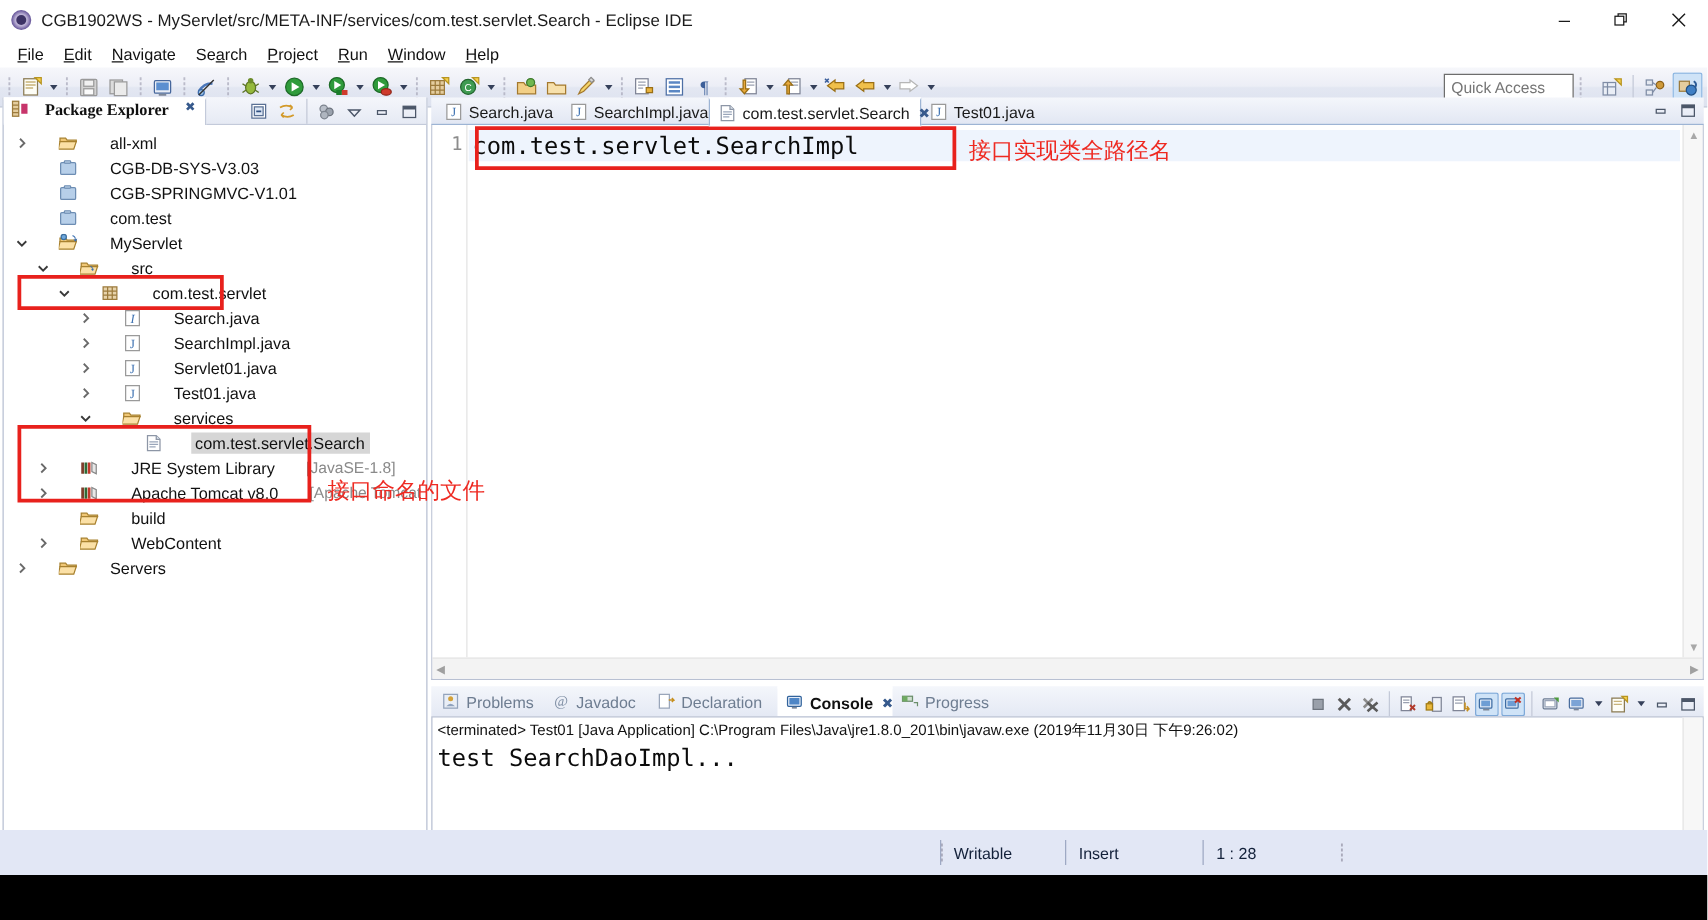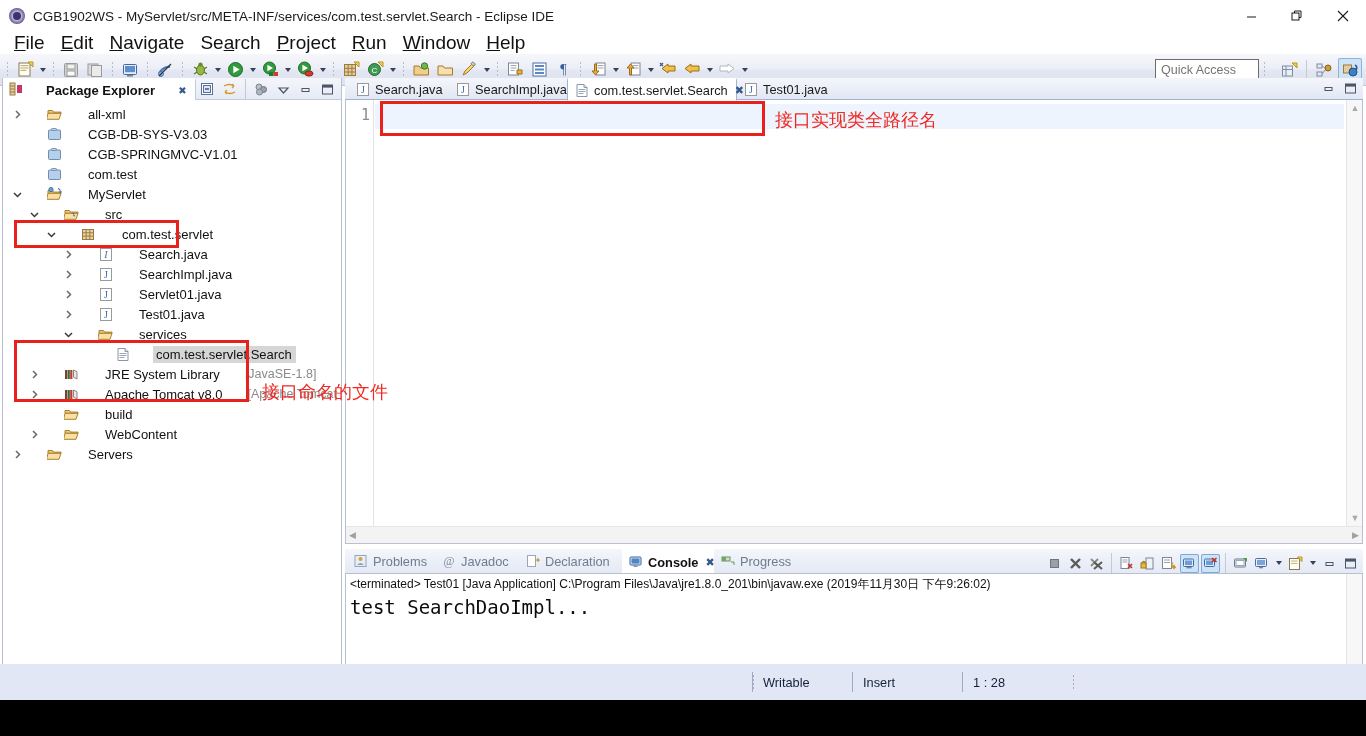--- a/index.html
+++ b/index.html
@@ -34,21 +34,21 @@
     width:46px; height:32px; display:flex; align-items:center; justify-content:center;
     color:#1a1a1a; font-size:13px;
   }
 
   
   .menubar {
     position:absolute; left:0; top:32px; width:1366px; height:22px;
     display:flex; align-items:center; background:#fff; padding-left:6px;
   }
   .menu-item {
-    padding:2px 8px; font-size:19px; color:#111; white-space:nowrap;
+    padding:2px 8px; font-size:13px; color:#111; white-space:nowrap;
   }
   .menu-item u { text-decoration:underline; }
 
   
   .toolbar {
     position:absolute; left:0; top:54px; width:1366px; height:32px;
     background:linear-gradient(to bottom,#f6f7fb 0%,#eceef6 48%,#e3e7f2 52%,#dde2ef 100%);
     border-bottom:1px solid #bcc4d6;
     display:flex; align-items:center; padding-left:2px;
   }
@@ -86,25 +86,25 @@
   .pexp {
     position:absolute; left:2px; top:78px; width:340px; height:622px;
     background:#fff; border:1px solid #b8c0d2; border-top:none;
   }
   .pexp-tabrow {
     height:22px; position:relative;
     background:linear-gradient(to bottom,#f4f6fb,#e6eaf4);
     border-bottom:1px solid #c3cada;
   }
   .pexp-tab {
-    position:absolute; left:0; top:0; height:22px; display:flex; align-items:center;
-    gap:23px; padding:0 8px 0 6px; background:#fff;
+    position:absolute; left:0; top:0; height:22px; display:flex; align-items:flex-start;
+    gap:13px; padding:0 8px 0 6px; background:#fff;
     border-right:1px solid #c3cada;
     border-top:2px solid #ffffff;
-    font-weight:bold; font-size:13px; color:#111;
+    font-weight:bold; font-size:13px; color:#111;font-family:Liberation Serif, serif;
   }
   .pexp-tools { position:absolute; right:4px; top:1px; display:flex; align-items:center; gap:3px; }
   .pv-btn { width:19px; height:19px; display:flex; align-items:center; justify-content:center; border-radius:2px;}
   .pexp-tree { position:absolute; left:0; top:22px; right:0; bottom:0; overflow:hidden; padding-top:4px; }
 
   .trow { display:flex; align-items:center; height:20px; white-space:nowrap;gap:21px; }
   .arrow {
     width:16px; height:20px; display:flex; align-items:center; justify-content:center; flex:0 0 auto;
   }
   .arrow svg { display:block; }
@@ -840,20 +840,21 @@
             <rect x="2.5" y="3" width="10" height="2.6" fill="#4b5668"></rect>
           </svg>
         </div>
       </div>
     </div>
     <div class="ed-body">
       <div class="gutter">
         <div class="gnum">1</div>
       </div>
       <div class="code-line"></div>
+      <div class="code-text">com.test.servlet.SearchImpl</div>
       <div class="vscroll">
         <div class="vs-arrow">▲</div>
         <div class="vs-arrow bot">▼</div>
       </div>
       <div class="hscroll">
         <span>◀</span>
         <span>▶</span>
       </div>
     </div>
   </div>

